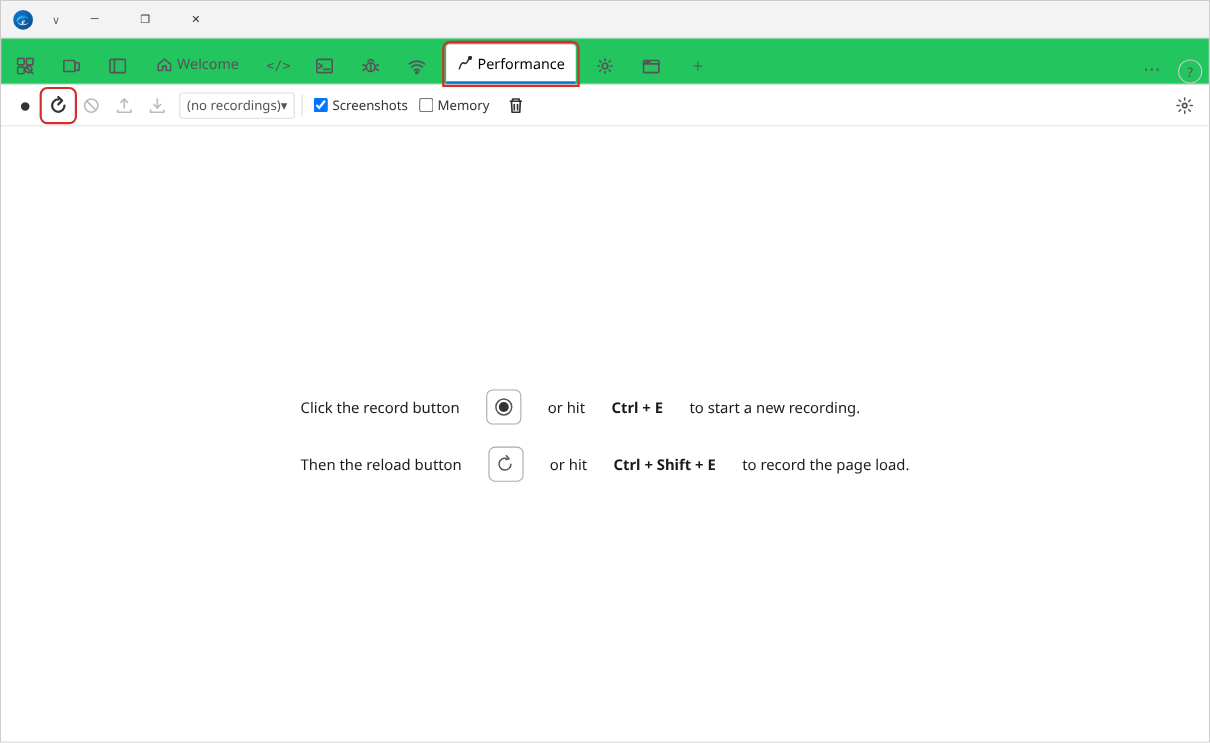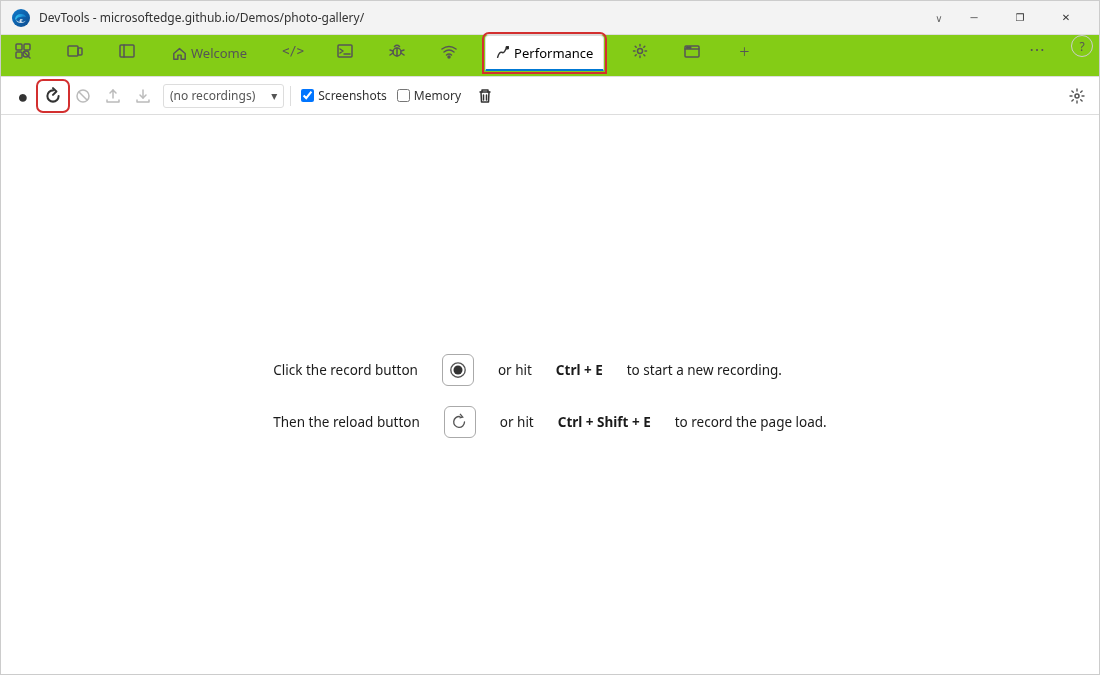--- a/index.html
+++ b/index.html
@@ -56,26 +56,26 @@
       align-items: center;
       justify-content: center;
       cursor: pointer;
       color: #666;
       font-size: 10px;
     }
 
     
     .tab-bar {
       display: flex;
-      align-items: flex-start;
+      align-items: flex-end;
       height: 42px;
-      background: #84cc16;
+      background: #22c55e;
       border-bottom: 1px solid #ddd;
       padding: 0 6px;
-      gap: 20px;
+      gap: 10px;
     }
     .tab-icon-btn {
       width: 32px;
       height: 32px;
       display: flex;
       align-items: center;
       justify-content: center;
       cursor: pointer;
       border-radius: 4px;
       color: #555;
@@ -160,21 +160,21 @@
     .recordings-dropdown {
       display: flex;
       align-items: center;
       border: 1px solid #ddd;
       border-radius: 3px;
       height: 24px;
       padding: 0 6px;
       cursor: pointer;
       font-size: 12px;
       color: #555;
-      gap: 16px;
+      gap: 0;
       margin-left: 4px;
     }
 
     .toolbar-separator {
       width: 1px;
       height: 20px;
       background: #ddd;
       margin: 0 4px;
     }
 
@@ -300,21 +300,20 @@
           <stop offset="0%" style="stop-color:#34c3f0"></stop>
           <stop offset="100%" style="stop-color:#0f7acc"></stop>
         </linearGradient>
       </defs>
       <ellipse cx="10" cy="10" rx="9" ry="9" fill="url(#e1)"></ellipse>
       <path d="M4 11 Q5 6 10 6 Q14 6 15 9 Q12 8 9 9 Q6 9 5 12 Z" fill="url(#e2)"></path>
       <path d="M5 12 Q6 15 10 15 Q14 15 15 12 Q14 14 10 14 Q7 14 5 12 Z" fill="#fff" opacity="0.8"></path>
       <text x="10" y="14" text-anchor="middle" font-size="7" fill="white" font-weight="bold" font-family="serif" font-style="italic">e</text>
     </svg>
   </div>
-  <span class="title-bar-text">DevTools - microsoftedge.github.io/Demos/photo-gallery/</span>
   <div class="title-btn-chevron">∨</div>
   <button class="title-btn">─</button>
   <button class="title-btn">❐</button>
   <button class="title-btn close">✕</button>
 </div>
 
 <div class="tab-bar">
 
   <div class="tab-icon-btn" title="Inspect">
     <svg class="icon" viewBox="0 0 16 16">

